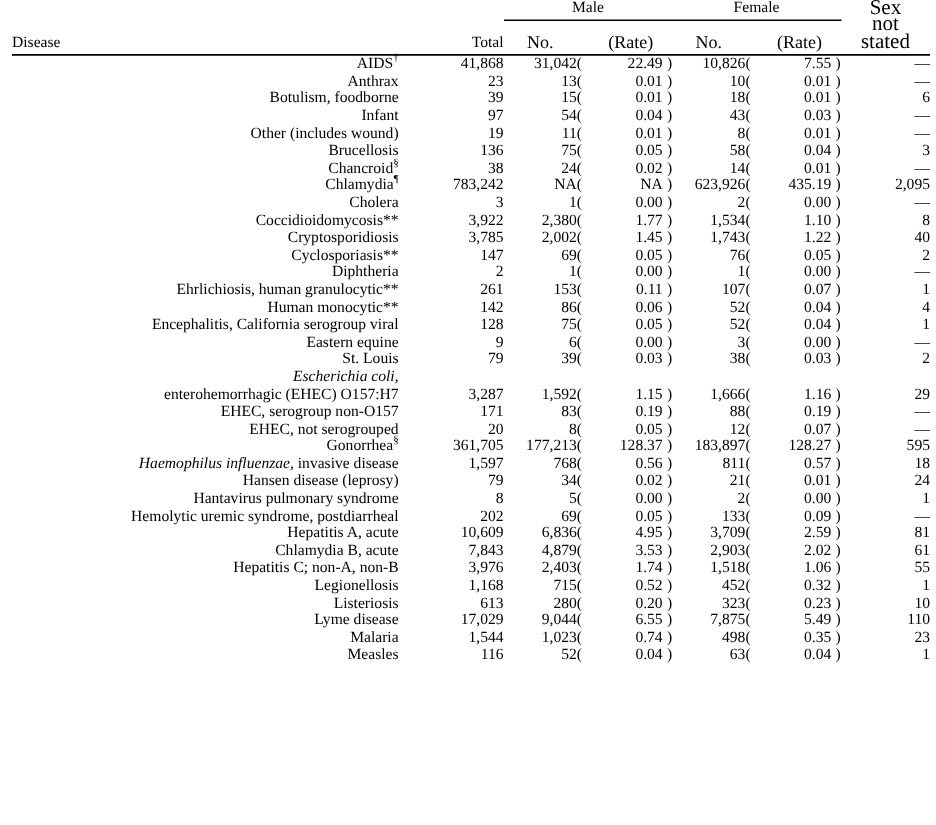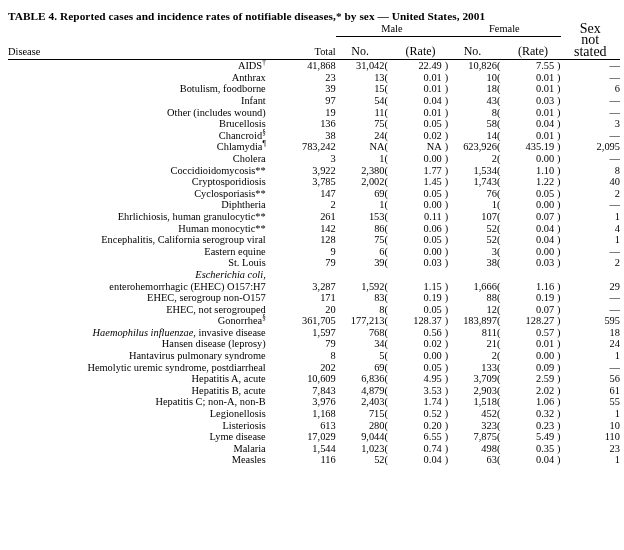--- a/index.html
+++ b/index.html
@@ -114,21 +114,20 @@
   .indent2 { padding-left: 22px; margin-left: 36px; }
   .ital { font-style: italic; }
   .first-row td { padding-top: 2px; }
   sup { font-size: 7.2px; vertical-align: super; line-height: 0; }
 </style>
 </head>
 <body>
 
 <div class="page">
 
-  <div class="title">TABLE 4. Reported cases and incidence rates of notifiable diseases,* by sex — United States, 2001</div>
 
   <table class="main">
     <colgroup>
       <col style="width:243px">
       <col style="width:66px">
       <col style="width:46px">
       <col style="width:8px">
       <col style="width:46px">
       <col style="width:6px">
       <col style="width:46px">
@@ -527,24 +526,24 @@
           <td class="disease-cell"><span>Hepatitis A, acute</span></td>
           <td class="total-cell">10,609</td>
           <td class="num-cell">6,836</td>
           <td class="paren-open">(</td>
           <td class="num-cell">4.95</td>
           <td class="rate-cell">)</td>
           <td class="num-cell">3,709</td>
           <td class="paren-open">(</td>
           <td class="num-cell">2.59</td>
           <td class="rate-cell">)</td>
-          <td class="sexnot-cell">56</td>
-        </tr>
-        <tr>
-          <td class="disease-cell"><span>Hepatitis B, acute</span></td>
+          <td class="sexnot-cell">81</td>
+        </tr>
+        <tr>
+          <td class="disease-cell"><span>Chlamydia B, acute</span></td>
           <td class="total-cell">7,843</td>
           <td class="num-cell">4,879</td>
           <td class="paren-open">(</td>
           <td class="num-cell">3.53</td>
           <td class="rate-cell">)</td>
           <td class="num-cell">2,903</td>
           <td class="paren-open">(</td>
           <td class="num-cell">2.02</td>
           <td class="rate-cell">)</td>
           <td class="sexnot-cell">61</td>

